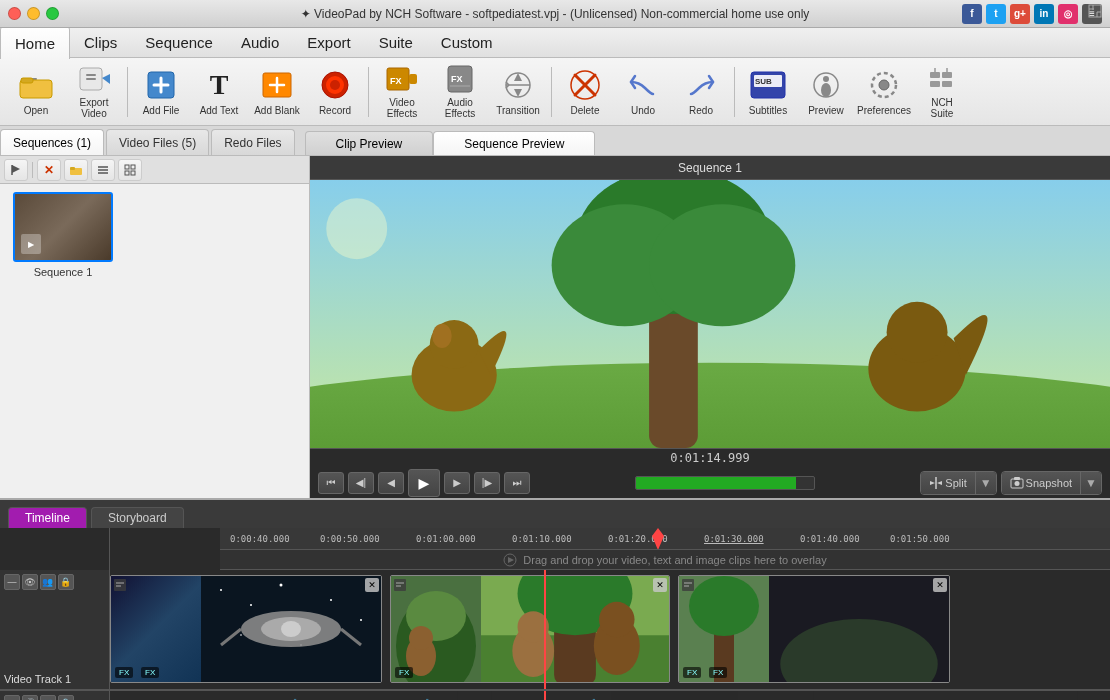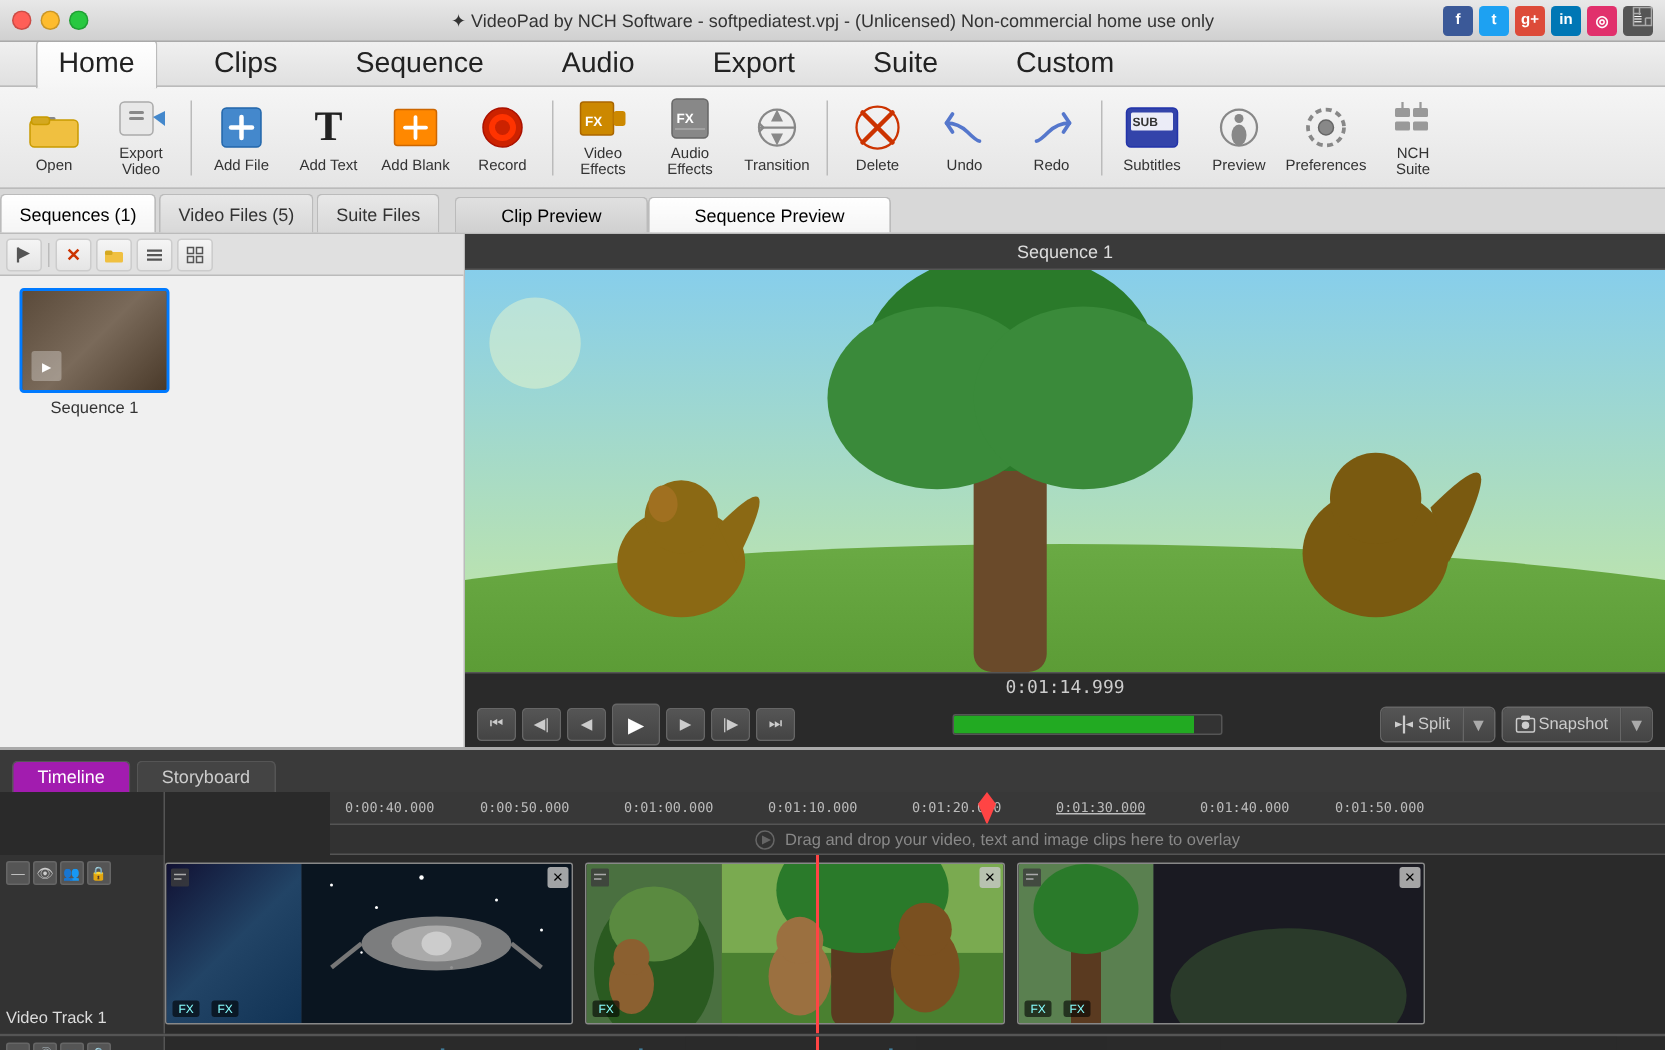--- a/index.html
+++ b/index.html
@@ -36,25 +36,24 @@
       background: linear-gradient(to bottom, #f0f0f0, #e0e0e0);
       display: flex;
       align-items: center;
       border-bottom: 1px solid #bbb;
     }
     .menu-item {
       padding: 16px 14px;
       height: 100%;
       display: flex;
       align-items: center;
-      font-size: 19px;
+      font-size: 15px;
       color: #222;
       cursor: pointer;
       border-radius: 4px 4px 0 0;
-      margin-left: 24px;
     }
     .menu-item.active { background: linear-gradient(to bottom, #fff, #f5f5f5); border: 1px solid #bbb; border-bottom: none; }
 
     
     #toolbar {
       height: 68px;
       background: linear-gradient(to bottom, #f5f5f5, #e5e5e5);
       border-bottom: 1px solid #bbb;
       display: flex;
       align-items: center;
@@ -569,21 +568,21 @@
       </svg>
     </div>
     <span class="btn-label">NCH Suite</span>
   </div>
 </div>
 
 <div id="tabs-area">
   <div class="tab-group">
     <div class="tab active">Sequences (1)</div>
     <div class="tab">Video Files (5)</div>
-    <div class="tab">Suite Files</div>
+    <div class="tab">Redo Files</div>
   </div>
   <div class="tab-preview-group">
     <div class="tab-preview">Clip Preview</div>
     <div class="tab-preview active">Sequence Preview</div>
   </div>
 </div>
 
 <div id="main-content" style="height:342px;">
 
   <div id="left-panel">

